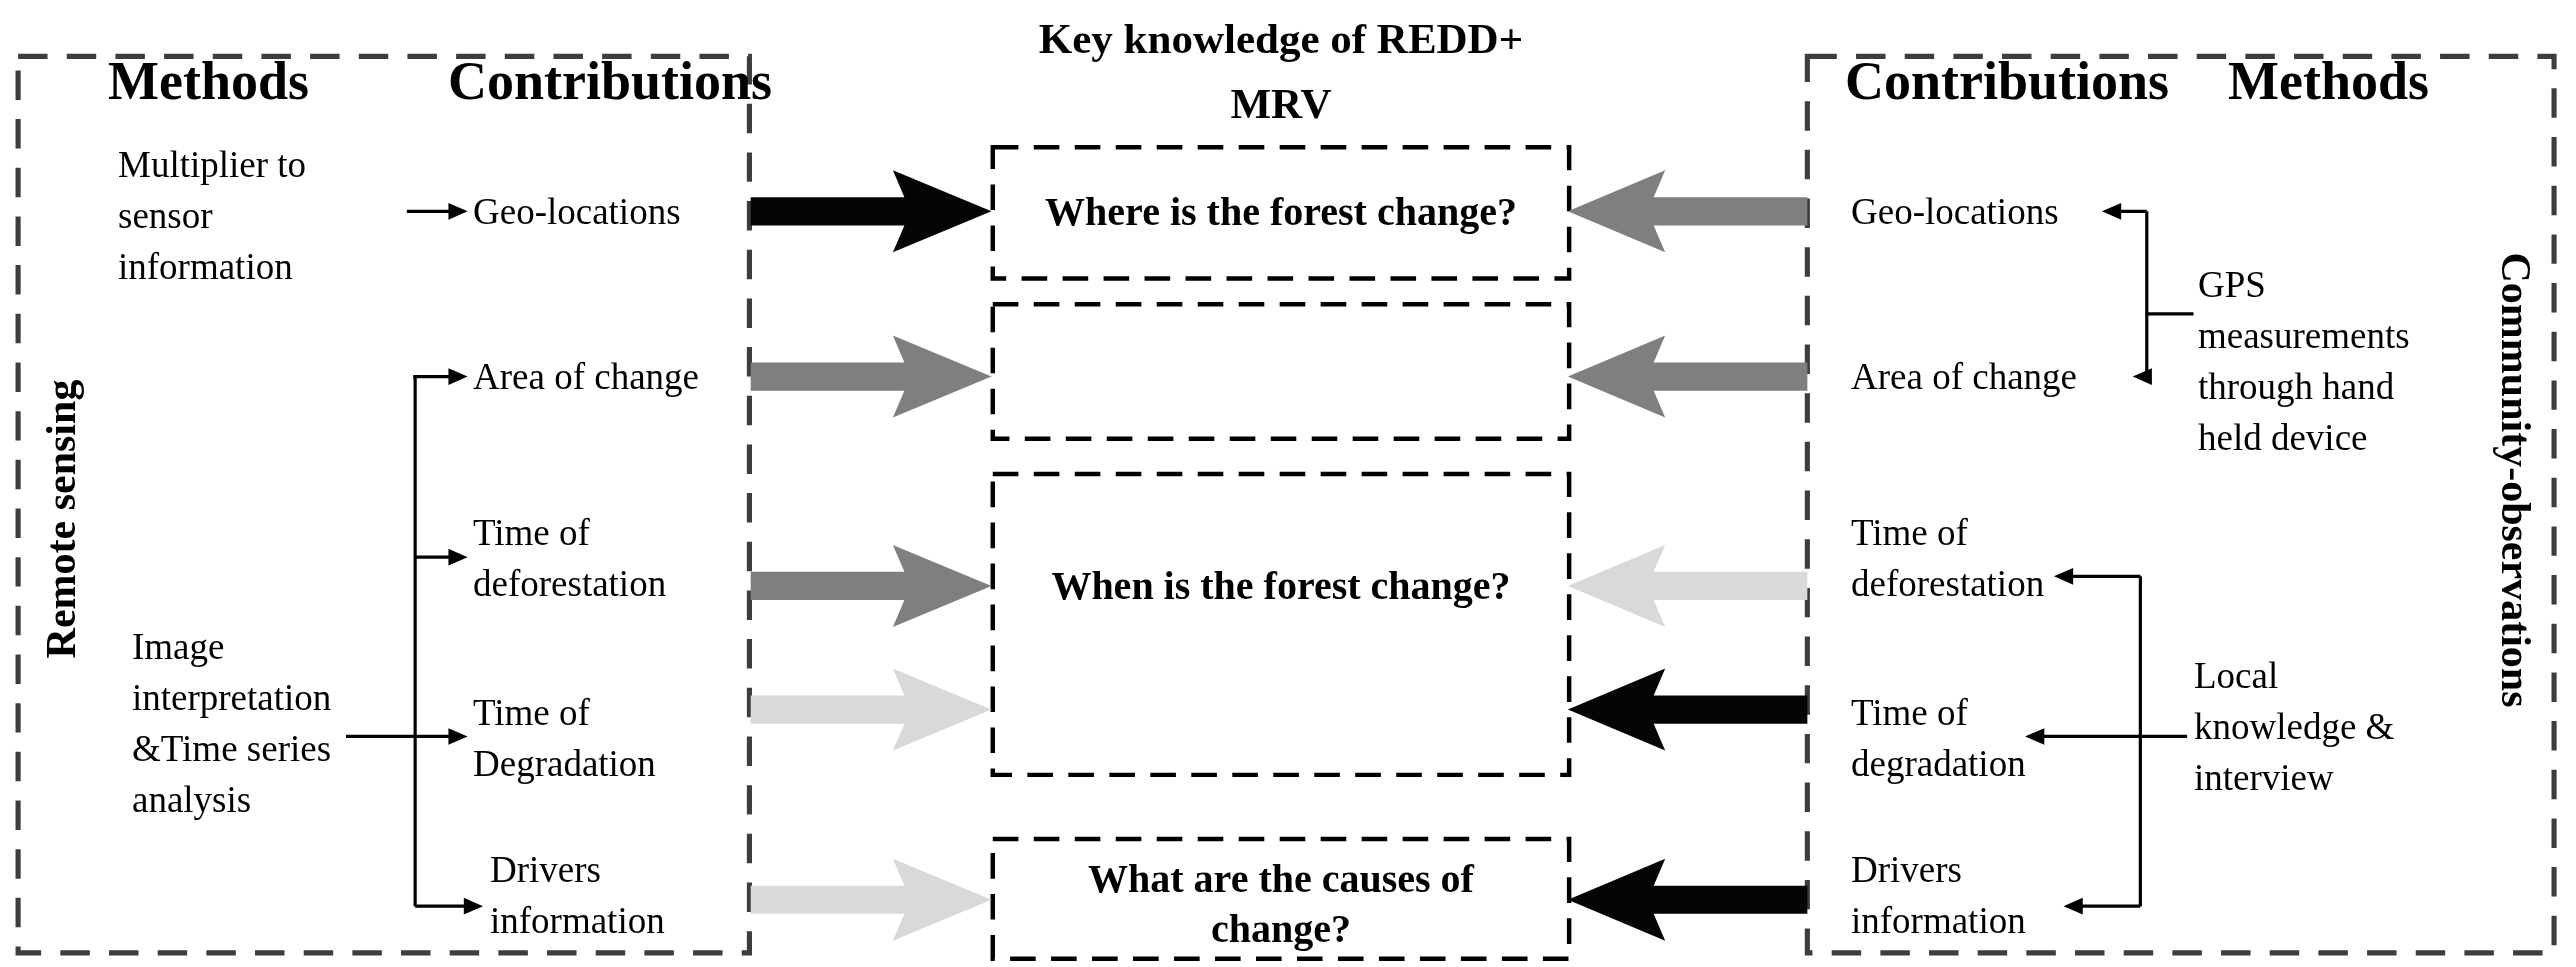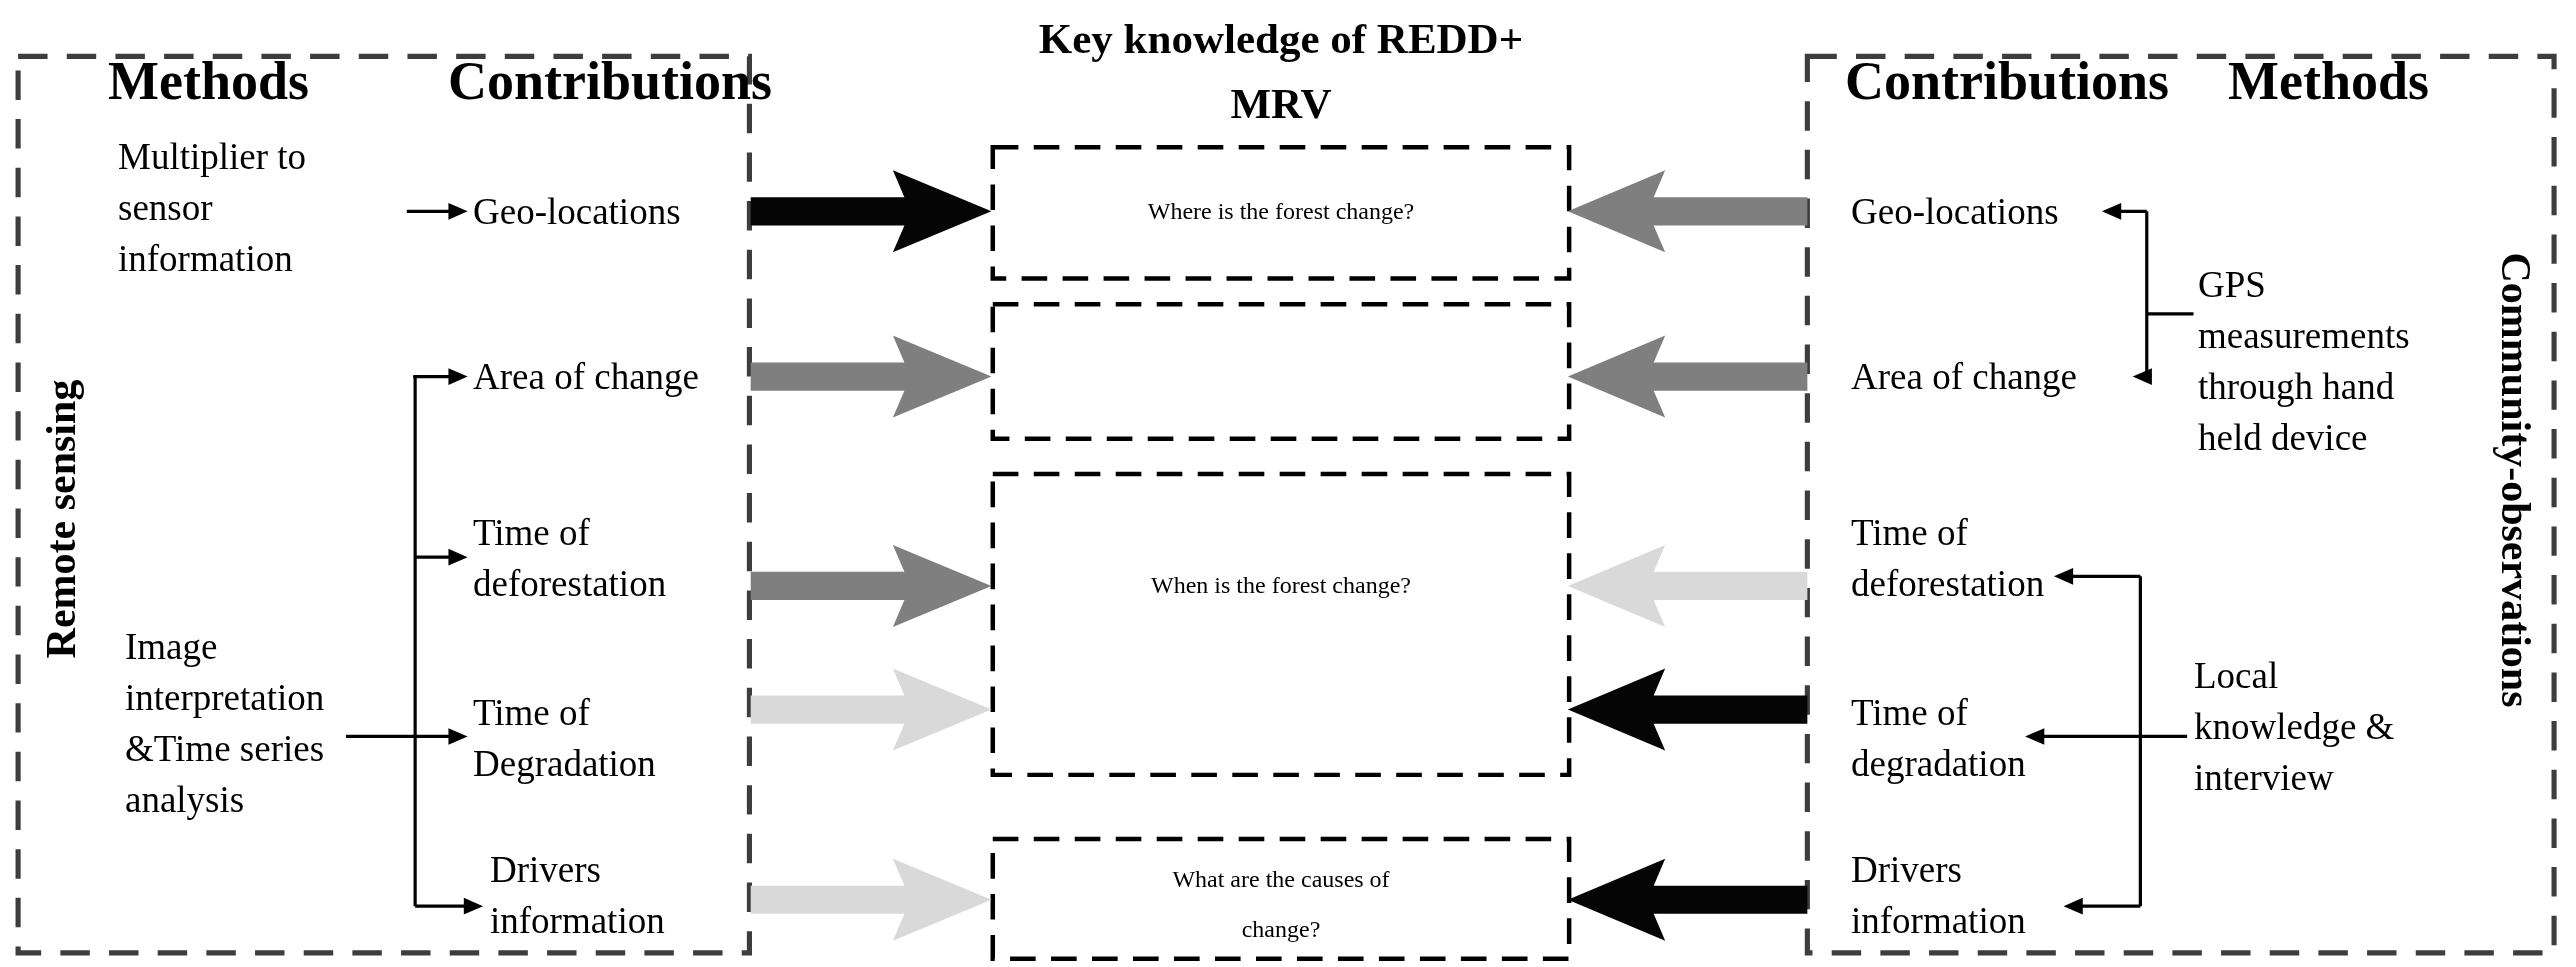--- a/index.html
+++ b/index.html
@@ -5,21 +5,21 @@
   html,body{margin:0;padding:0;background:#ffffff;}
   #canvas{position:relative;width:2576px;height:967px;background:#ffffff;overflow:hidden;
           font-family:"Liberation Serif", serif;color:#000;}
   #diagram{position:absolute;left:0;top:0;}
   .outer-box{fill:none;stroke:#3d3d3d;stroke-width:8;stroke-dasharray:46 30;}
   .q-box{fill:none;stroke:#000000;stroke-width:7;stroke-dasharray:40 24;}
   .thin{stroke:#000;stroke-width:5;}
   .label{position:absolute;font-size:37px;line-height:51px;white-space:pre-line;}
   .hdr{position:absolute;font-size:54px;line-height:51px;font-weight:bold;white-space:pre;}
   .question{position:absolute;width:576px;left:993px;text-align:center;
-            font-size:24px;line-height:51px;font-weight:normal;white-space:pre-line;}
+            font-size:40px;line-height:51px;font-weight:bold;white-space:pre-line;}
   .title{position:absolute;left:993px;width:576px;text-align:center;
          font-size:43px;line-height:65px;font-weight:bold;white-space:pre-line;}
   .side-label{position:absolute;font-size:42px;font-weight:bold;white-space:nowrap;}
   .rot-left{transform:translate(-50%,-50%) rotate(-90deg);}
   .rot-right{transform:translate(-50%,-50%) rotate(90deg);}
 </style>
 </head>
 <body>
 
 <div id="canvas">
@@ -84,24 +84,24 @@
         <polygon points="2822,1086 2582,1086 2600,1044 2448,1108 2600,1172 2582,1130 2822,1130" fill="#050505"></polygon>
         <polygon points="2822,1383 2582,1383 2600,1341 2448,1405 2600,1469 2582,1427 2822,1427" fill="#050505"></polygon>
       </g>
   </svg>
 
   <div class="title" style="top:5.8px;">Key knowledge of REDD+
 MRV</div>
 
   <div class="hdr" style="left:108px;top:56px;">Methods</div>
   <div class="hdr" style="left:448px;top:56px;">Contributions</div>
-  <div class="label" style="left:118px;top:131px;">Multiplier to
+  <div class="label" style="left:118px;top:139px;">Multiplier to
 sensor
 information</div>
-  <div class="label" style="left:125px;top:621px;">Image
+  <div class="label" style="left:132px;top:621px;">Image
 interpretation
 &amp;Time series
 analysis</div>
   <div class="label" style="left:473px;top:186px;">Geo-locations</div>
   <div class="label" style="left:473px;top:351px;">Area of change</div>
   <div class="label" style="left:473px;top:507px;">Time of
 deforestation</div>
   <div class="label" style="left:473px;top:687px;">Time of
 Degradation</div>
   <div class="label" style="left:490px;top:844px;">Drivers

